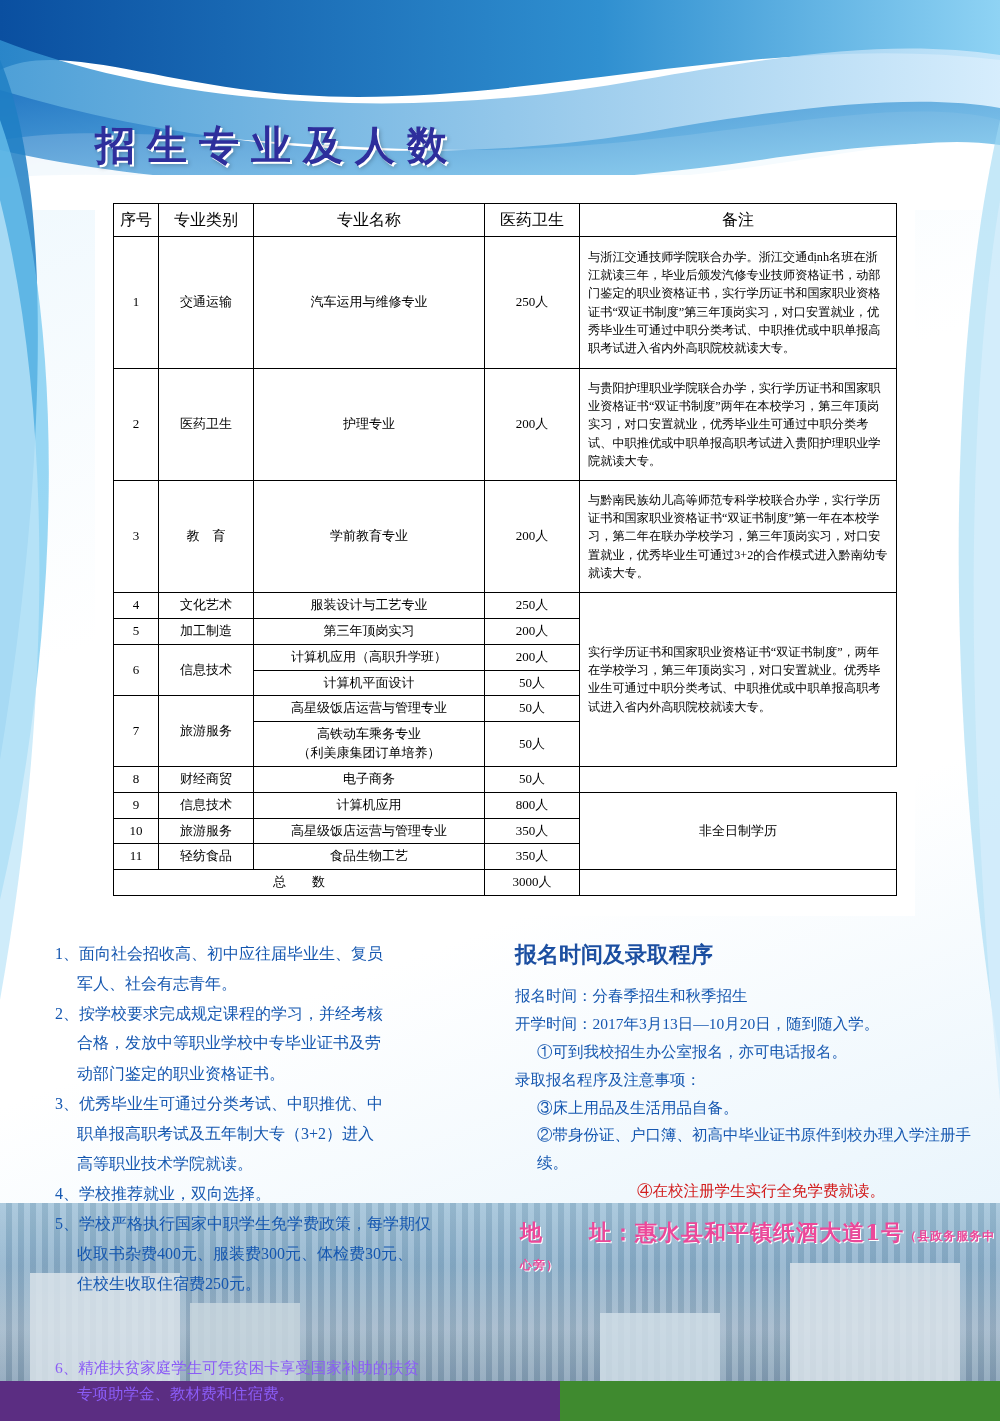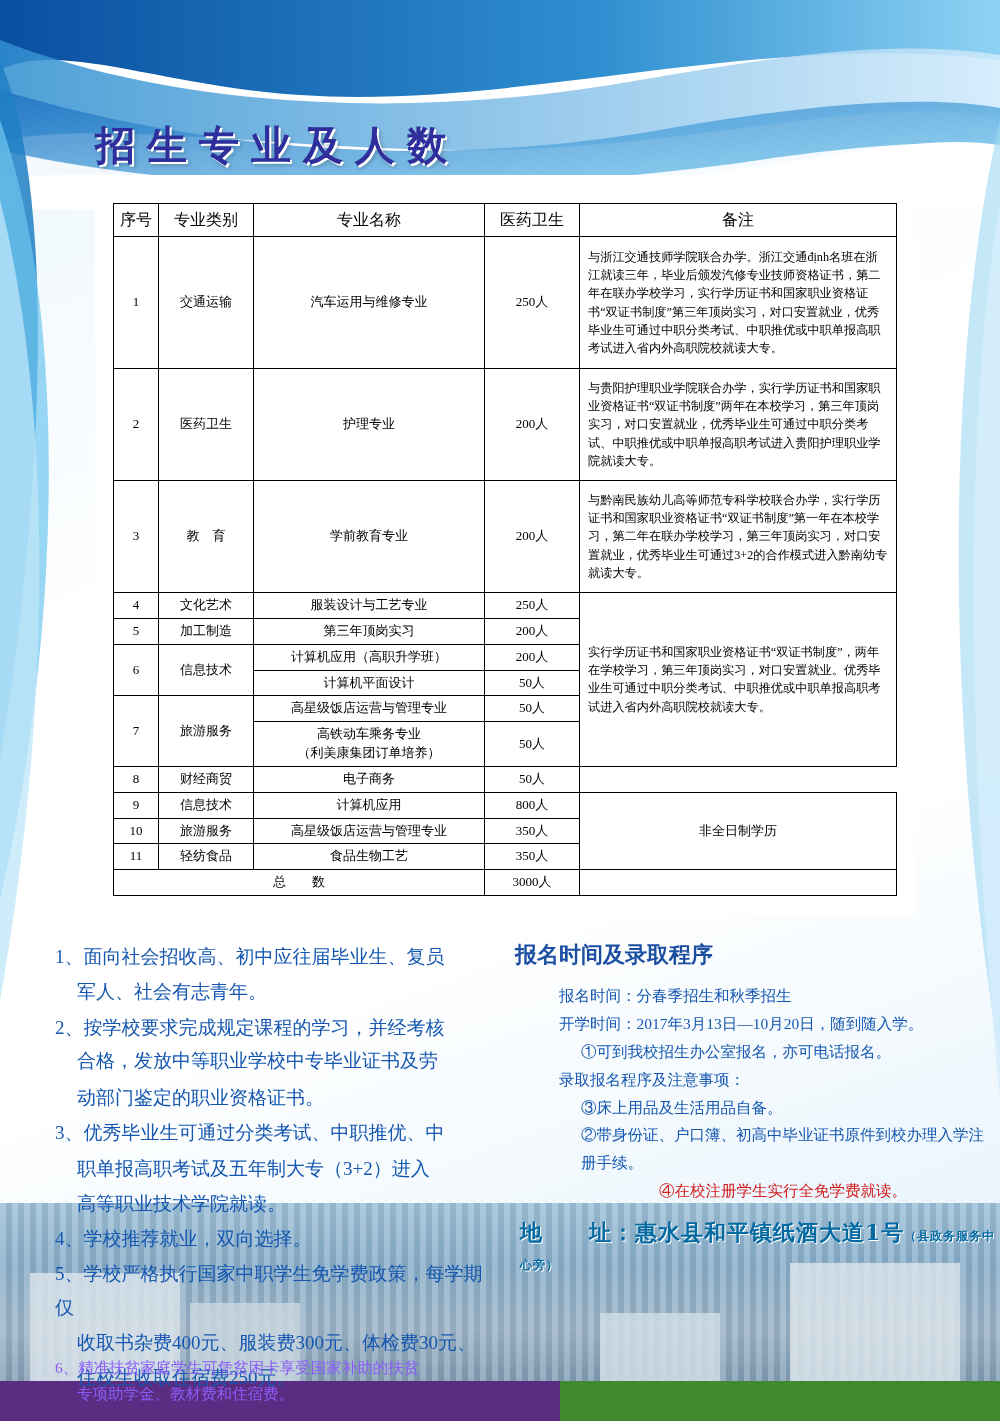--- a/index.html
+++ b/index.html
@@ -40,25 +40,25 @@
   td.note{text-align:left;font-size:12.2px;line-height:1.5;padding:6px 8px;}
   .c-no{width:36px;}
   .c-cat{width:86px;}
   .c-name{width:222px;}
   .c-num{width:86px;}
   
   .colL{position:absolute;left:55px;top:940px;width:430px;}
   .colR{position:absolute;left:515px;top:940px;width:470px;}
   .h2{font-family:"DejaVu Serif",serif;font-size:22px;font-weight:bold;color:#1c4fa1;margin-bottom:12px;}
   .colR .h2{color:#1c4fa1;}
-  .li{font-size:19px;color:#1557b0;line-height:1.75;margin-bottom:2px;font-family:"Liberation Serif",serif;}
-  .rline{font-size:15.5px;color:#1557b0;line-height:1.8;font-family:"Liberation Serif",serif;margin-left:44px;}
+  .li{font-size:16px;color:#1557b0;line-height:1.75;margin-bottom:2px;font-family:"Liberation Serif",serif;}
+  .rline{font-size:15.5px;color:#1557b0;line-height:1.8;font-family:"Liberation Serif",serif;}
   .rline.sub{padding-left:22px;}
   .rline.red{color:#d21b1b;text-align:center;}
-  .addr{position:absolute;left:520px;top:1218px;font-size:22px;font-weight:bold;color:#0369a1;font-family:"DejaVu Serif",serif;letter-spacing:1px;text-shadow:1px 1px 0 #fff;}
+  .addr{position:absolute;left:520px;top:1218px;font-size:22px;font-weight:bold;color:#ec4899;font-family:"DejaVu Serif",serif;letter-spacing:1px;text-shadow:1px 1px 0 #fff;}
   .addr small{font-size:12px;}
   .wrapnote{position:absolute;left:55px;top:1355px;width:700px;font-size:15.5px;color:#8b5cf6;line-height:1.7;}
 </style>
 </head>
 <body>
 
 <div class="bg"></div>
 
 <div class="topwave">
   <svg width="1000" height="210" viewBox="0 0 1000 210" xmlns="http://www.w3.org/2000/svg">
@@ -119,21 +119,21 @@
         <th class="c-num">医药卫生</th>
         <th>备注</th>
       </tr>
     </thead>
     <tbody>
       <tr style="height:132px;">
         <td>1</td>
         <td>交通运输</td>
         <td>汽车运用与维修专业</td>
         <td>250人</td>
-        <td class="note">与浙江交通技师学院联合办学。浙江交通định名班在浙江就读三年，毕业后颁发汽修专业技师资格证书，第二年在联办学校学习，实行学历证书和国家职业资格证书“双证书制度”第三年顶岗实习，对口安置就业，优秀毕业生可通过中职分类考试、中职推优或中职单报高职考试进入省内外高职院校就读大专。</td>
+        <td class="note">与浙江交通技师学院联合办学。浙江交通định名班在浙江就读三年，毕业后颁发汽修专业技师资格证书，动部门鉴定的职业资格证书，实行学历证书和国家职业资格证书“双证书制度”第三年顶岗实习，对口安置就业，优秀毕业生可通过中职分类考试、中职推优或中职单报高职考试进入省内外高职院校就读大专。</td>
       </tr>
       <tr style="height:112px;">
         <td>2</td>
         <td>医药卫生</td>
         <td>护理专业</td>
         <td>200人</td>
         <td class="note">与贵阳护理职业学院联合办学，实行学历证书和国家职业资格证书“双证书制度”两年在本校学习，第三年顶岗实习，对口安置就业，优秀毕业生可通过中职分类考试、中职推优或中职单报高职考试进入贵阳护理职业学院就读大专。</td>
       </tr>
       <tr style="height:112px;">
         <td>3</td>

